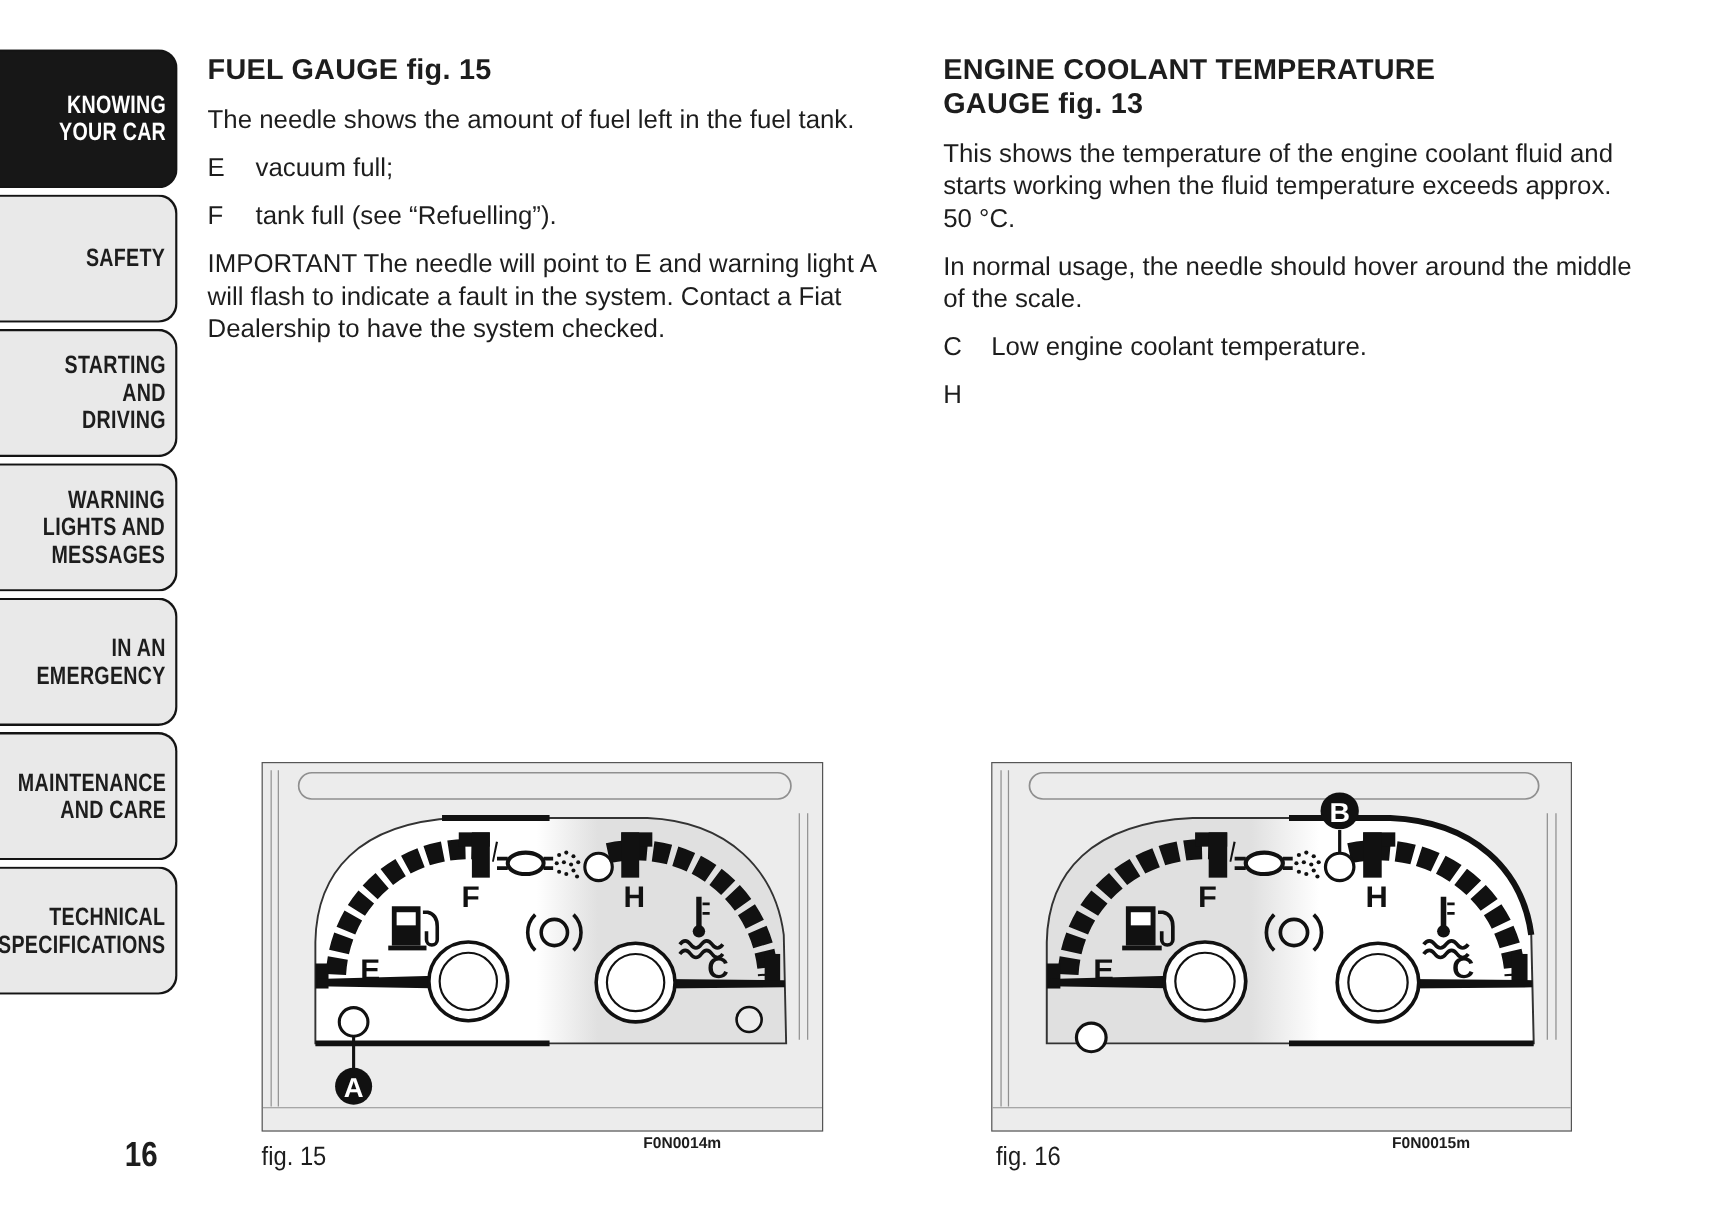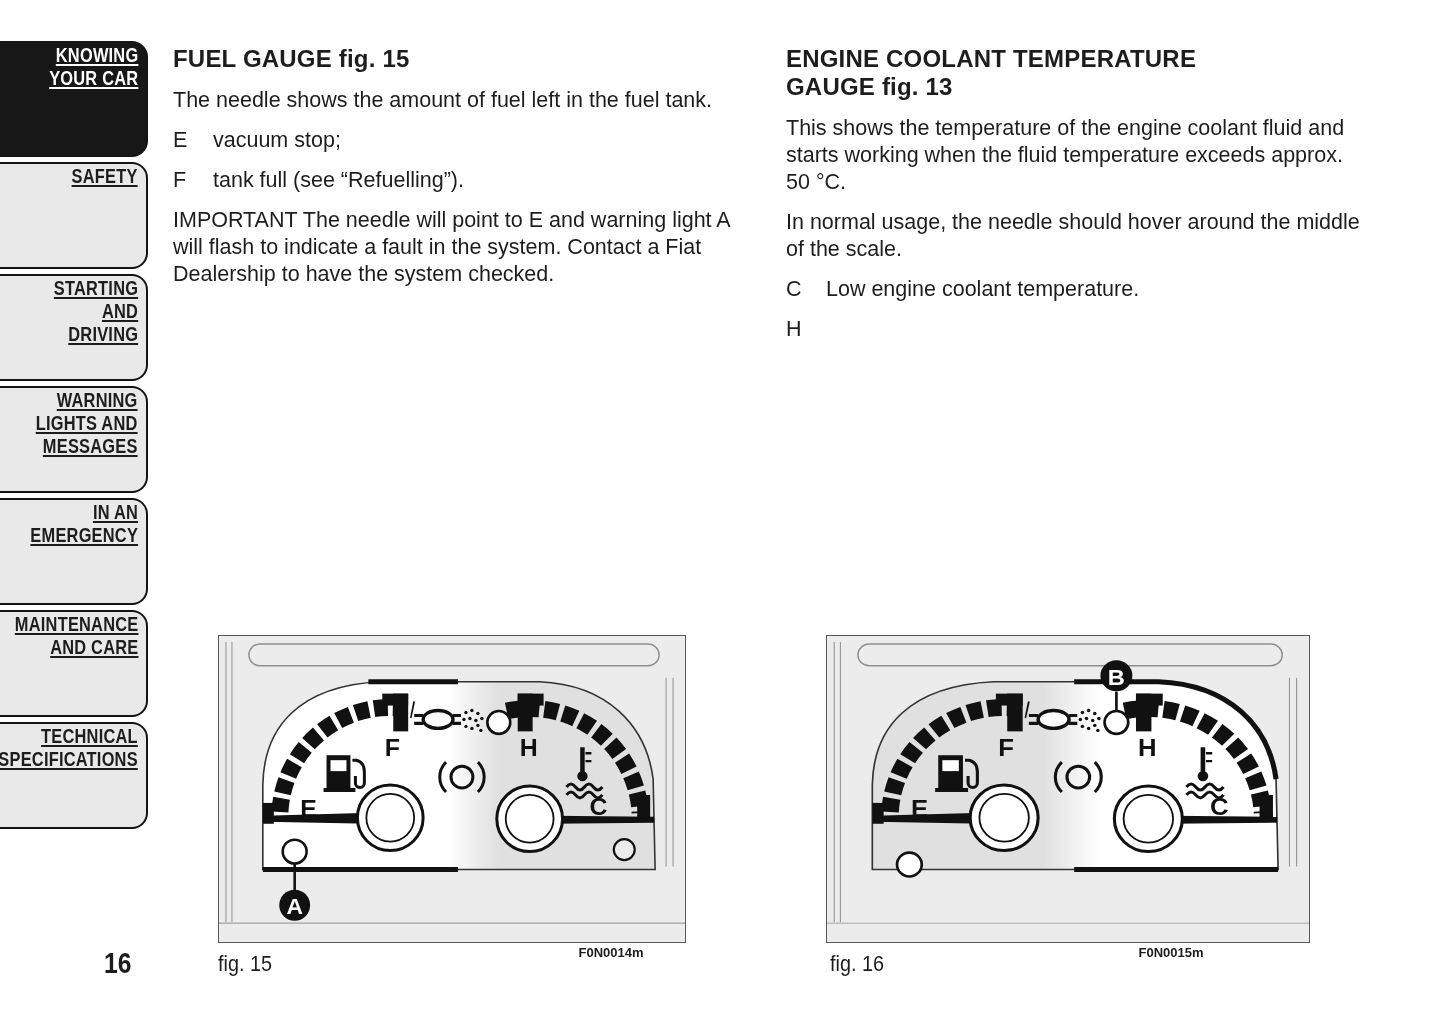--- a/index.html
+++ b/index.html
@@ -1,44 +1,44 @@
 <!DOCTYPE html>
 <html><head>
 <meta charset="utf-8">
 <style>
   html,body{margin:0;padding:0;background:#fff;}
   .page{position:relative;width:1445px;height:1026px;background:#ffffff;overflow:hidden;
         font-family:"Liberation Sans",sans-serif;color:#1d1d1d;}
   
   .sidebar{position:absolute;left:0;top:41px;width:148px;display:flex;flex-direction:column;gap:5px;}
   .tab{box-sizing:border-box;height:107px;background:#e9e9e9;border:2px solid #141414;border-left:none;
-       border-radius:0 16px 16px 0;display:flex;align-items:flex-start;justify-content:flex-end;
-       padding-right:8px;text-align:right;text-decoration:underline;}
+       border-radius:0 16px 16px 0;display:flex;align-items:center;justify-content:flex-end;
+       padding-right:8px;text-align:right;}
   .tab.active{background:#171717;color:#ffffff;height:116px;}
   .tab span{display:inline-block;transform:scaleX(.78);transform-origin:100% 50%;
             font-weight:bold;font-size:21px;line-height:23px;white-space:pre-line;letter-spacing:.3px;}
   .pagenum{position:absolute;left:104px;top:947px;font-size:29px;font-weight:bold;
            transform:scaleX(.85);transform-origin:0 0;}
   
   .col{position:absolute;top:45px;font-size:21.5px;line-height:27px;}
   .col-left{left:173px;width:577px;}
   .col-right{left:786px;width:582px;}
   .col h1{font-size:24px;line-height:28px;font-weight:bold;margin:0 0 14px 0;white-space:pre-line;letter-spacing:.2px;}
   .col p{margin:4px 0 13px 0;}
   .def{display:flex;margin:0 0 13px 0;}
   .def .key{width:40px;flex:none;}
   
   .figbox{position:absolute;top:635px;height:308px;background:#ececec;border:1.5px solid #555;box-sizing:border-box;}
   #figbox15{left:218px;width:468px;}
   #figbox16{left:826px;width:484px;}
   .figbox svg{display:block;width:100%;height:100%;}
   .figcap{position:absolute;top:951px;font-size:22px;transform:scaleX(.9);transform-origin:0 0;}
-  .figcode{position:absolute;top:945px;width:150px;text-align:center;font-size:13px;font-weight:bold;}
+  .figcode{position:absolute;top:945px;width:150px;text-align:left;font-size:13px;font-weight:bold;}
   #figcap15{left:218px;} #figcap16{left:830px;}
-  #figcode15{left:536px;} #figcode16{left:1096px;}
+  #figcode15{left:536px;} #figcode16{left:1160px;}
   text{font-family:"Liberation Sans",sans-serif;}
 </style>
 </head>
 <body>
 
 <div class="page">
 
   <nav class="sidebar">
     <div class="tab active">
         <span>KNOWING
@@ -70,21 +70,21 @@
 SPECIFICATIONS</span>
       </div>
   </nav>
   <div class="pagenum">16</div>
 
   <section class="col col-left">
     <h1>FUEL GAUGE fig. 15</h1>
     <p>The needle shows the amount of fuel left in the fuel tank.</p>
     <div class="def">
       <span class="key">E</span>
-      <span>vacuum stop;</span>
+      <span>vacuum full;</span>
     </div>
     <div class="def">
       <span class="key">F</span>
       <span>tank full (see “Refuelling”).</span>
     </div>
     <p>IMPORTANT The needle will point to E and warning light A will flash to indicate a fault in the system. Contact a Fiat Dealership to have the system checked.</p>
   </section>
 
   <section class="col col-right">
     <h1>ENGINE COOLANT TEMPERATURE

